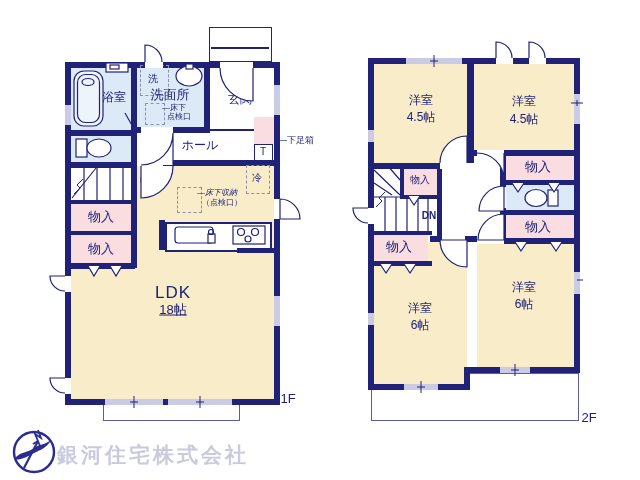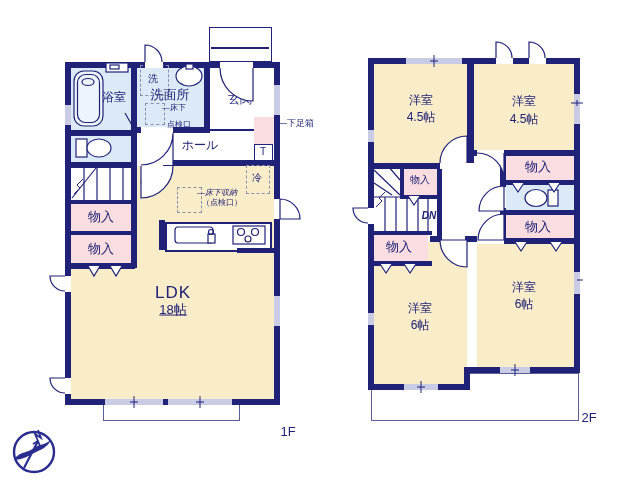--- a/index.html
+++ b/index.html
@@ -13,21 +13,21 @@
   .fill-white{background:#ffffff;}
   .win{position:absolute;background:#c9cce4;}
   .gap{position:absolute;background:#ffffff;}
   .dashed{position:absolute;border:1px dashed #8b8fae;background:transparent;}
   .thinbox{position:absolute;border:1.5px solid #1f2277;background:#fff;}
   .lbl{position:absolute;color:#1f2277;white-space:nowrap;transform:translate(-50%,-50%);
        text-align:center;line-height:1.15;}
   .lbl.left{transform:translate(0,-50%);text-align:left;}
   .s8{font-size:8px;} .s9{font-size:9px;} .s10{font-size:10px;} .s11{font-size:13px;}
   .s12{font-size:12px;} .s13{font-size:13px;} .s17{font-size:17px;letter-spacing:1px;}
-  .ital{font-style:italic;font-weight:bold;}
+  .ital{font-weight:bold;}
   svg{position:absolute;left:0;top:0;}
   #logo-text{position:absolute;left:57px;top:441px;font-size:21px;letter-spacing:3px;
              color:#c9cade;font-weight:bold;}
 </style>
 </head>
 <body>
 
 <div id="canvas">
 
   <div class="thinbox" style="left:209px;top:27px;width:61px;height:33px;"></div>
@@ -80,34 +80,34 @@
   <div class="gap" style="left:220px;top:62px;width:33px;height:6px;"></div>
   <div class="gap" style="left:141px;top:127px;width:32px;height:6px;"></div>
   <div class="gap" style="left:274px;top:199px;width:6px;height:20px;"></div>
   <div class="gap" style="left:65px;top:276px;width:6px;height:16px;"></div>
   <div class="gap" style="left:65px;top:378px;width:6px;height:16px;"></div>
 
   <div class="lbl s12" style="left:114px;top:98px;">浴室</div>
   <div class="lbl s10" style="left:153px;top:79px;">洗</div>
   <div class="lbl s11" style="left:170px;top:95px;">洗面所</div>
   <div class="lbl s8 left" style="left:162px;top:108px;">―床下</div>
-  <div class="lbl s8 left" style="left:167px;top:125px;">点検口</div>
+  <div class="lbl s8 left" style="left:167px;top:117px;">点検口</div>
   <div class="lbl s12" style="left:240px;top:100px;">玄関</div>
   <div class="lbl s12" style="left:200px;top:146px;">ホール</div>
-  <div class="lbl s9 left" style="left:278px;top:123px;text-align:right;">―下足箱</div>
+  <div class="lbl s9 left" style="left:278px;top:140px;text-align:right;">―下足箱</div>
   <div class="lbl s10" style="left:263px;top:152px;">T</div>
   <div class="lbl s10" style="left:257px;top:178px;">冷</div>
   <div class="lbl s10 ital" style="left:147px;top:182px;">UP</div>
   <div class="lbl s8 left" style="left:197px;top:193px;font-style:italic;">―床下収納</div>
   <div class="lbl s8 left" style="left:202px;top:203px;">（点検口）</div>
   <div class="lbl s11" style="left:101px;top:217px;">物入</div>
   <div class="lbl s11" style="left:101px;top:249px;">物入</div>
   <div class="lbl s17" style="left:173px;top:293px;">LDK</div>
   <div class="lbl s13" style="left:173px;top:310px;text-decoration:underline;">18帖</div>
-  <div class="lbl s13" style="left:288px;top:399px;margin-top:33px;">1F</div>
+  <div class="lbl s13" style="left:288px;top:399px;">1F</div>
 
   <div style="position:absolute;left:371px;top:373px;width:206px;height:46px;border:1px solid #5a5e99;background:#fff;"></div>
 
   <div class="room fill-cream" style="left:374px;top:64px;width:93px;height:99px;"></div>
   <div class="room fill-cream" style="left:474px;top:64px;width:100px;height:86px;"></div>
   <div class="room fill-cream" style="left:374px;top:242px;width:93px;height:142px;"></div>
   <div class="room fill-cream" style="left:477px;top:242px;width:97px;height:125px;"></div>
   <div class="room fill-pink" style="left:504px;top:156px;width:70px;height:24px;"></div>
   <div class="room fill-wet" style="left:506px;top:185px;width:68px;height:25px;"></div>
   <div class="room fill-pink" style="left:506px;top:215px;width:68px;height:24px;"></div>
@@ -161,20 +161,21 @@
   <div class="lbl s11" style="left:538px;top:167px;">物入</div>
   <div class="lbl s11" style="left:538px;top:227px;">物入</div>
   <div class="lbl s11" style="left:399px;top:247px;">物入</div>
   <div class="lbl s10 ital" style="left:429px;top:216px;">DN</div>
   <div class="lbl s12" style="left:420px;top:309px;">洋室</div>
   <div class="lbl s12" style="left:420px;top:326px;">6帖</div>
   <div class="lbl s12" style="left:524px;top:288px;">洋室</div>
   <div class="lbl s12" style="left:524px;top:305px;">6帖</div>
   <div class="lbl s13" style="left:589px;top:418px;">2F</div>
 
+  <div id="logo-text">銀河住宅株式会社</div>
 
   <svg width="640" height="480" viewBox="0 0 640 480">
     <g stroke="#1f2277" stroke-width="1.2" fill="none">
 
       <g>
         <rect x="74" y="71" width="29" height="55" rx="10" fill="#eef4fb"></rect>
         <rect x="77.5" y="74.5" width="22" height="48" rx="8"></rect>
         <ellipse cx="88" cy="82" rx="6" ry="3.5"></ellipse>
       </g>
 

